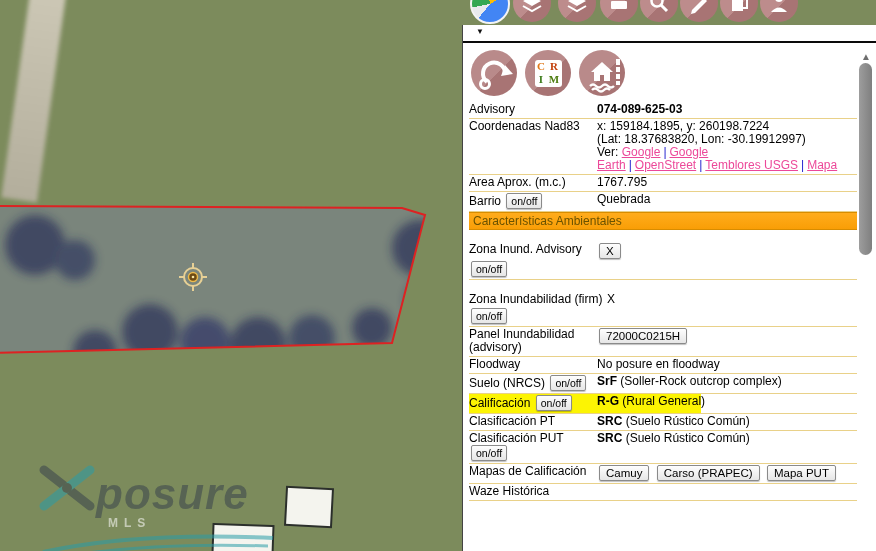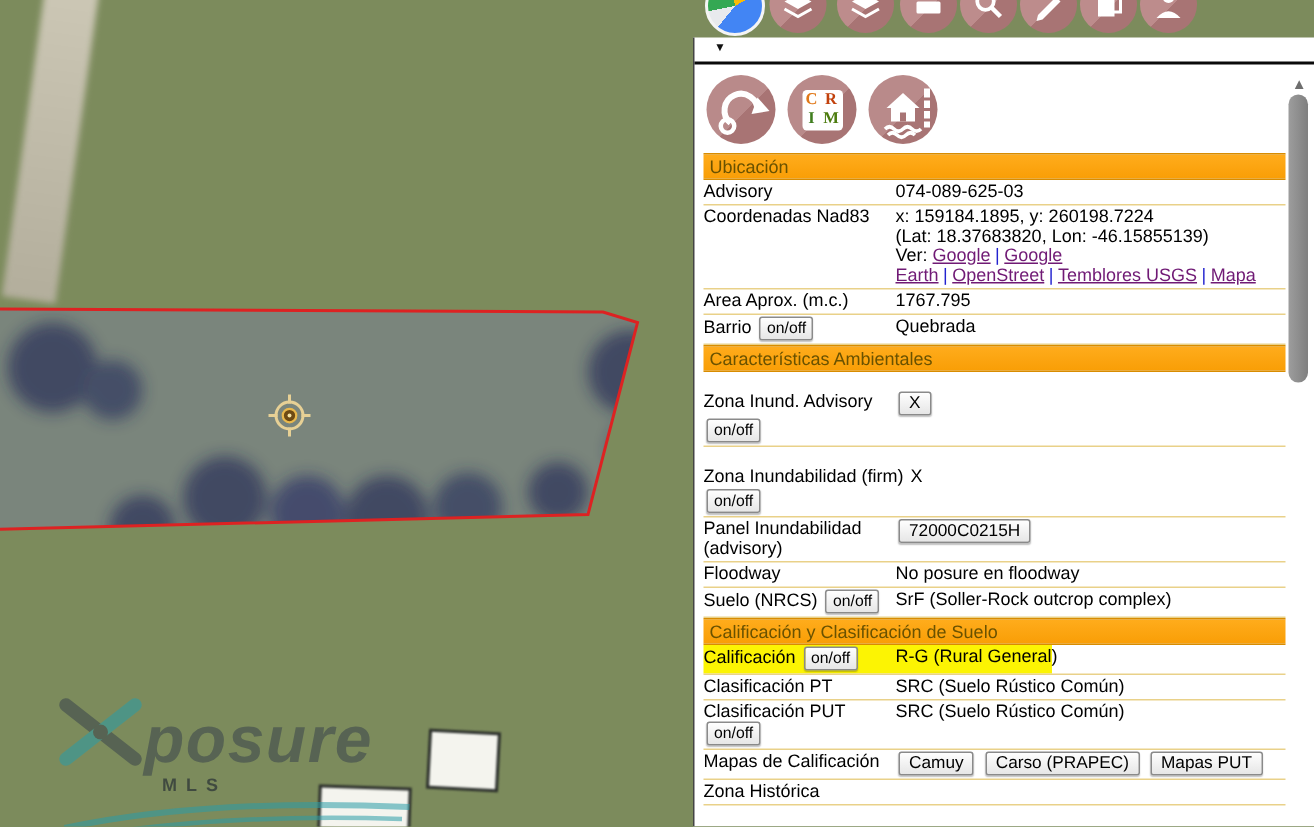--- a/index.html
+++ b/index.html
@@ -38,21 +38,21 @@
     transform:rotate(8deg);filter:blur(2px);
   }
   .building{position:absolute;background:#f4f4ee;border:2px solid #2b2f2b;filter:blur(.6px);}
   .b1{left:285px;top:487px;width:44px;height:36px;transform:rotate(3deg);}
   .b2{left:212px;top:524px;width:58px;height:27px;transform:rotate(2deg);}
   svg.overlay{position:absolute;inset:0;}
   
   .watermark{position:absolute;left:38px;top:462px;opacity:.55;pointer-events:none;}
   .wm-line{display:flex;align-items:flex-end;font-style:italic;}
   .wm-word{font-size:44px;font-weight:bold;color:#39444c;letter-spacing:1px;line-height:40px;}
-  .wm-sub{font-size:12px;letter-spacing:6px;color:#0f172a;margin:2px 0 0 70px;font-weight:bold;}
+  .wm-sub{font-size:12px;letter-spacing:6px;color:#ffffff;margin:2px 0 0 70px;font-weight:bold;}
   
   .top-icon{
     position:absolute;top:-16px;width:38px;height:38px;border-radius:50%;
     background:linear-gradient(135deg,#bd8c8c 54%,#a87474 54%);
     display:flex;align-items:center;justify-content:center;
   }
   .top-icon.basemap{background:conic-gradient(from 140deg,#4285f4 0 22%,#e8eaed 0 33%,#34a853 0 58%,#fbbc05 0 78%,#4285f4 0);border:2px solid #f4f4f4;width:36px;height:36px;}
   
   .panel{
     position:absolute;left:462px;top:25px;width:414px;height:526px;
@@ -74,30 +74,30 @@
   .section-header{
     background:linear-gradient(#ffac1c,#f99e06);color:#6a5200;
     padding:1px 4px;border-top:1px solid #d88c00;border-bottom:1px solid #d88c00;
     font-size:12px;box-sizing:border-box;
   }
   .row{display:flex;border-bottom:1px solid #e9d189;padding:1px 0 2px;line-height:13px;align-items:flex-start;}
   .lbl{width:128px;flex:none;}
   .val{flex:1;}
   .row.stacked{display:block;margin-top:12px;}
   .row .top-line{display:flex;}
-  b.code{font-weight:normal;text-align:center;}
+  b.code{font-weight:bold;text-align:center;}
   .btn{
     display:inline-block;font-size:10.5px;line-height:12px;padding:1px 4px;
     border:1px solid #8a8a8a;border-radius:2px;
     background:linear-gradient(#fefefe,#e6e6e6);
     box-shadow:0 1px 1px rgba(0,0,0,.25);cursor:pointer;margin:0 2px;
     font-family:"Liberation Sans",sans-serif;color:#000;
   }
   .btn.big{font-size:11.5px;padding:1px 6px;}
-  .link{color:#701a75;text-decoration:underline;cursor:pointer;}
+  .link{color:#ec4899;text-decoration:underline;cursor:pointer;}
   .sep{margin:0 3px;color:#2323cf;}
   .row-calificacion{background:linear-gradient(to right,#fcf403 0 232px,transparent 232px);}
   .small-gap{height:2px;}
   
   .scroll-up{position:absolute;right:5px;top:52px;font-size:10px;color:#6e6e6e;cursor:pointer;line-height:10px;}
   .scroll-thumb{position:absolute;right:4px;top:63px;width:13px;height:192px;border-radius:7px;
     background:linear-gradient(90deg,#9d9d9d,#7f7f7f);cursor:grab;}
 </style>
 </head>
 <body>
@@ -238,32 +238,31 @@
         <rect x="36" y="8" width="4" height="26" fill="#fff"></rect>
         <rect x="36" y="14" width="4" height="2" fill="#a87474"></rect>
         <rect x="36" y="21" width="4" height="2" fill="#a87474"></rect>
         <rect x="36" y="28" width="4" height="2" fill="#a87474"></rect>
       </svg>
     </div>
   </div>
 
   <div class="content">
 
-    <div class="section-header">Ubicación</div>
 
     <div class="row">
       <span class="lbl">Advisory</span>
       <span class="val"><b class="code">074-089-625-03</b></span>
     </div>
 
     <div class="row">
       <span class="lbl">Coordenadas Nad83</span>
       <span class="val">
         <span>x: 159184.1895, y: 260198.7224</span><br>
-        <span>(Lat: 18.37683820, Lon: -46.15855139)</span><br>
+        <span>(Lat: 18.37683820, Lon: -30.19912997)</span><br>
         <span>Ver:</span>
         <span class="link">Google</span><span class="sep">|</span><span class="link">Google Earth</span><span class="sep">|</span><span class="link">OpenStreet</span><span class="sep">|</span><span class="link">Temblores USGS</span><span class="sep">|</span><span class="link">Mapa</span>
       </span>
     </div>
 
     <div class="row">
       <span class="lbl">Area Aprox. (m.c.)</span>
       <span class="val">1767.795</span>
     </div>
 
@@ -307,21 +306,20 @@
     </div>
 
     <div class="row">
       <span class="lbl">
         <span>Suelo (NRCS)</span>
         <button class="btn">on/off</button>
       </span>
       <span class="val"><b class="code">SrF</b> <span>(Soller-Rock outcrop complex)</span></span>
     </div>
 
-    <div class="section-header">Calificación y Clasificación de Suelo</div>
 
     <div class="row row-calificacion">
       <span class="lbl">
         <span>Calificación</span>
         <button class="btn">on/off</button>
       </span>
       <span class="val"><b class="code">R-G</b> <span>(Rural General)</span></span>
     </div>
 
     <div class="row">
@@ -335,27 +333,27 @@
         <button class="btn">on/off</button>
       </span>
       <span class="val"><b class="code">SRC</b> <span>(Suelo Rústico Común)</span></span>
     </div>
 
     <div class="row">
       <span class="lbl">Mapas de Calificación</span>
       <span class="val">
         <button class="btn big">Camuy</button>
         <button class="btn big">Carso (PRAPEC)</button>
-        <button class="btn big">Mapas PUT</button>
-      </span>
-    </div>
-
-
-    <div class="row">
-      <span class="lbl">Zona Histórica</span>
+        <button class="btn big">Mapa PUT</button>
+      </span>
+    </div>
+
+
+    <div class="row">
+      <span class="lbl">Waze Histórica</span>
       <span class="val"></span>
     </div>
 
   </div>
 </div>
 
 <div class="scroll-up">▲</div>
 <div class="scroll-thumb"></div>
 
 </body></html>

